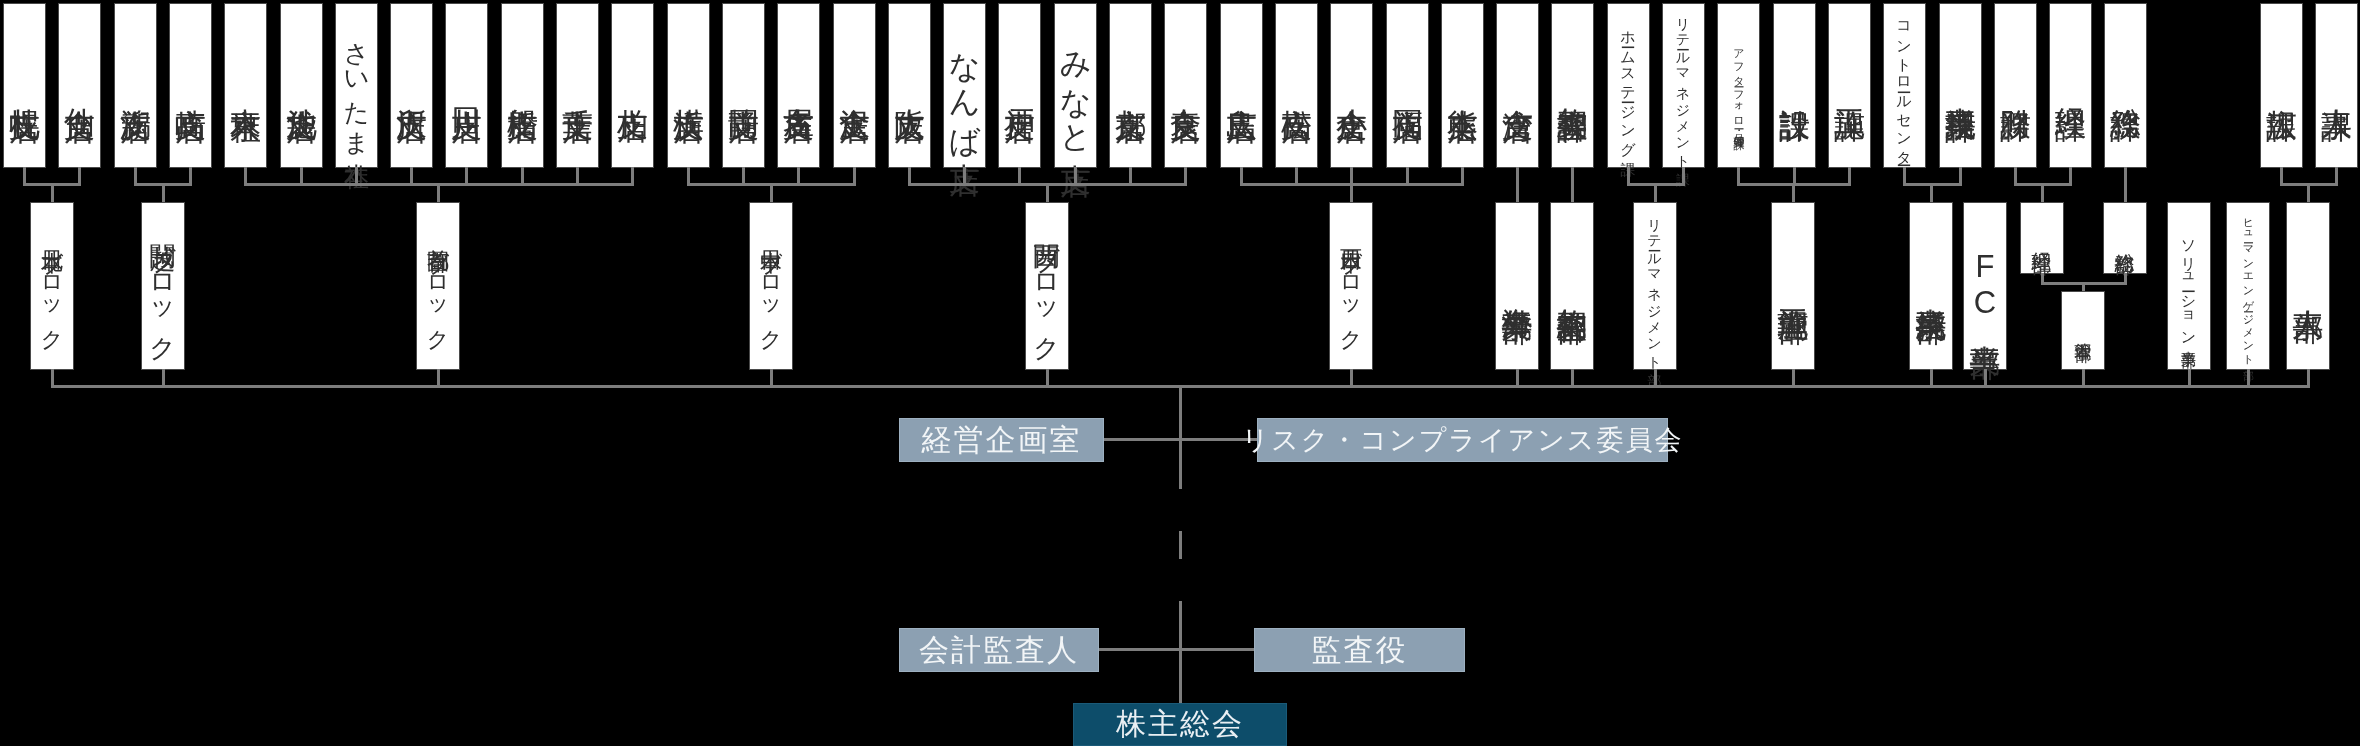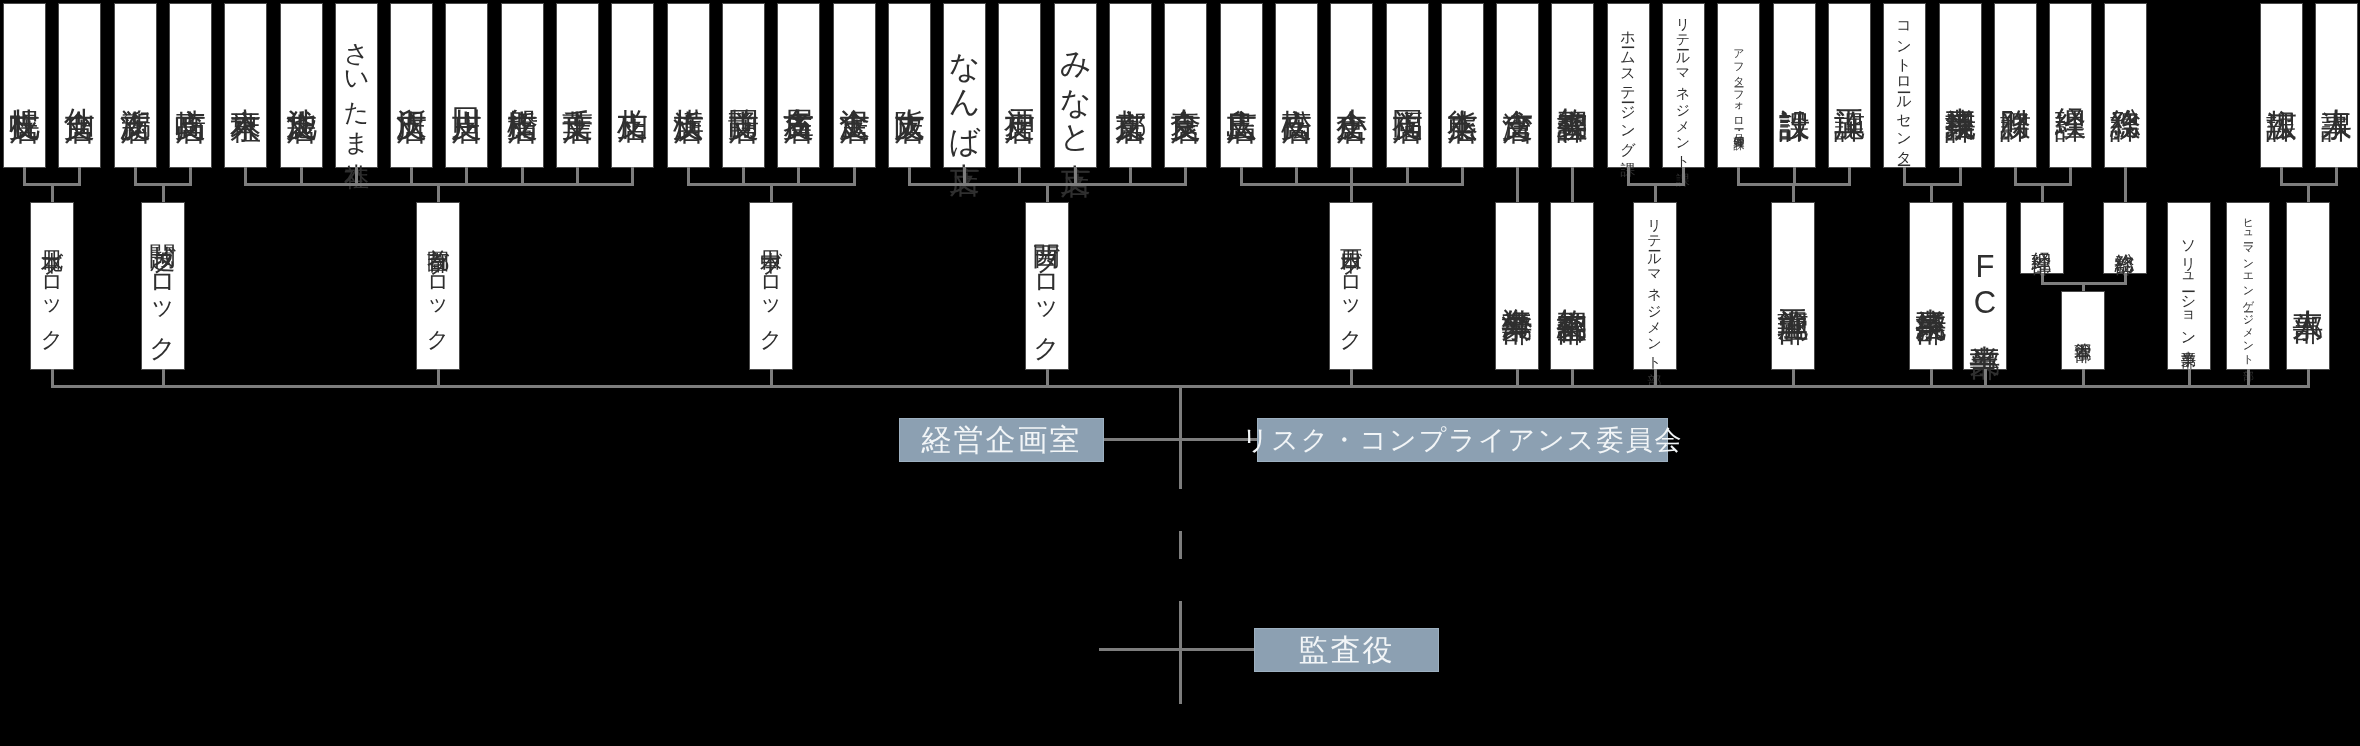--- a/index.html
+++ b/index.html
@@ -280,14 +280,16 @@
     <div class="line" style="left: 2307px; top: 369px; width: 3px; height: 19px;"></div>
     <div class="line" style="left: 2082px; top: 369px; width: 3px; height: 19px;"></div>
     <div class="line" style="left: 52px; top: 385px; width: 2256px; height: 3px;"></div>
     <div class="line" style="left: 1179px; top: 385px; width: 3px; height: 104px;"></div>
     <div class="line" style="left: 1104px; top: 438px; width: 153px; height: 3px;"></div>
     <div class="line" style="left: 1179px; top: 531px; width: 3px; height: 28px;"></div>
     <div class="line" style="left: 1179px; top: 601px; width: 3px; height: 103px;"></div>
     <div class="line" style="left: 1099px; top: 648px; width: 155px; height: 3px;"></div>
     <div class="gbox" style="left: 1257px; top: 418px; width: 411px; height: 44px; font-size: 27px;">リスク・コンプライアンス委員会</div>
     <div class="gbox" style="left: 899px; top: 418px; width: 205px; height: 44px; font-size: 30px;">経営企画室</div>
-    <div class="gbox" style="left: 1254px; top: 628px; width: 185px; height: 44px; font-size: 30px;">監査役</div>
+    <div class="gbox" style="left: 899px; top: 628px; width: 200px; height: 44px; font-size: 30px;">会計監査人</div>
+    <div class="gbox" style="left: 1254px; top: 628px; width: 211px; height: 44px; font-size: 30px;">監査役</div>
+    <div class="gbox dark" style="left: 1073px; top: 703px; width: 214px; height: 43px; font-size: 30px;">株主総会</div>
   </div>
 
 </body></html>

